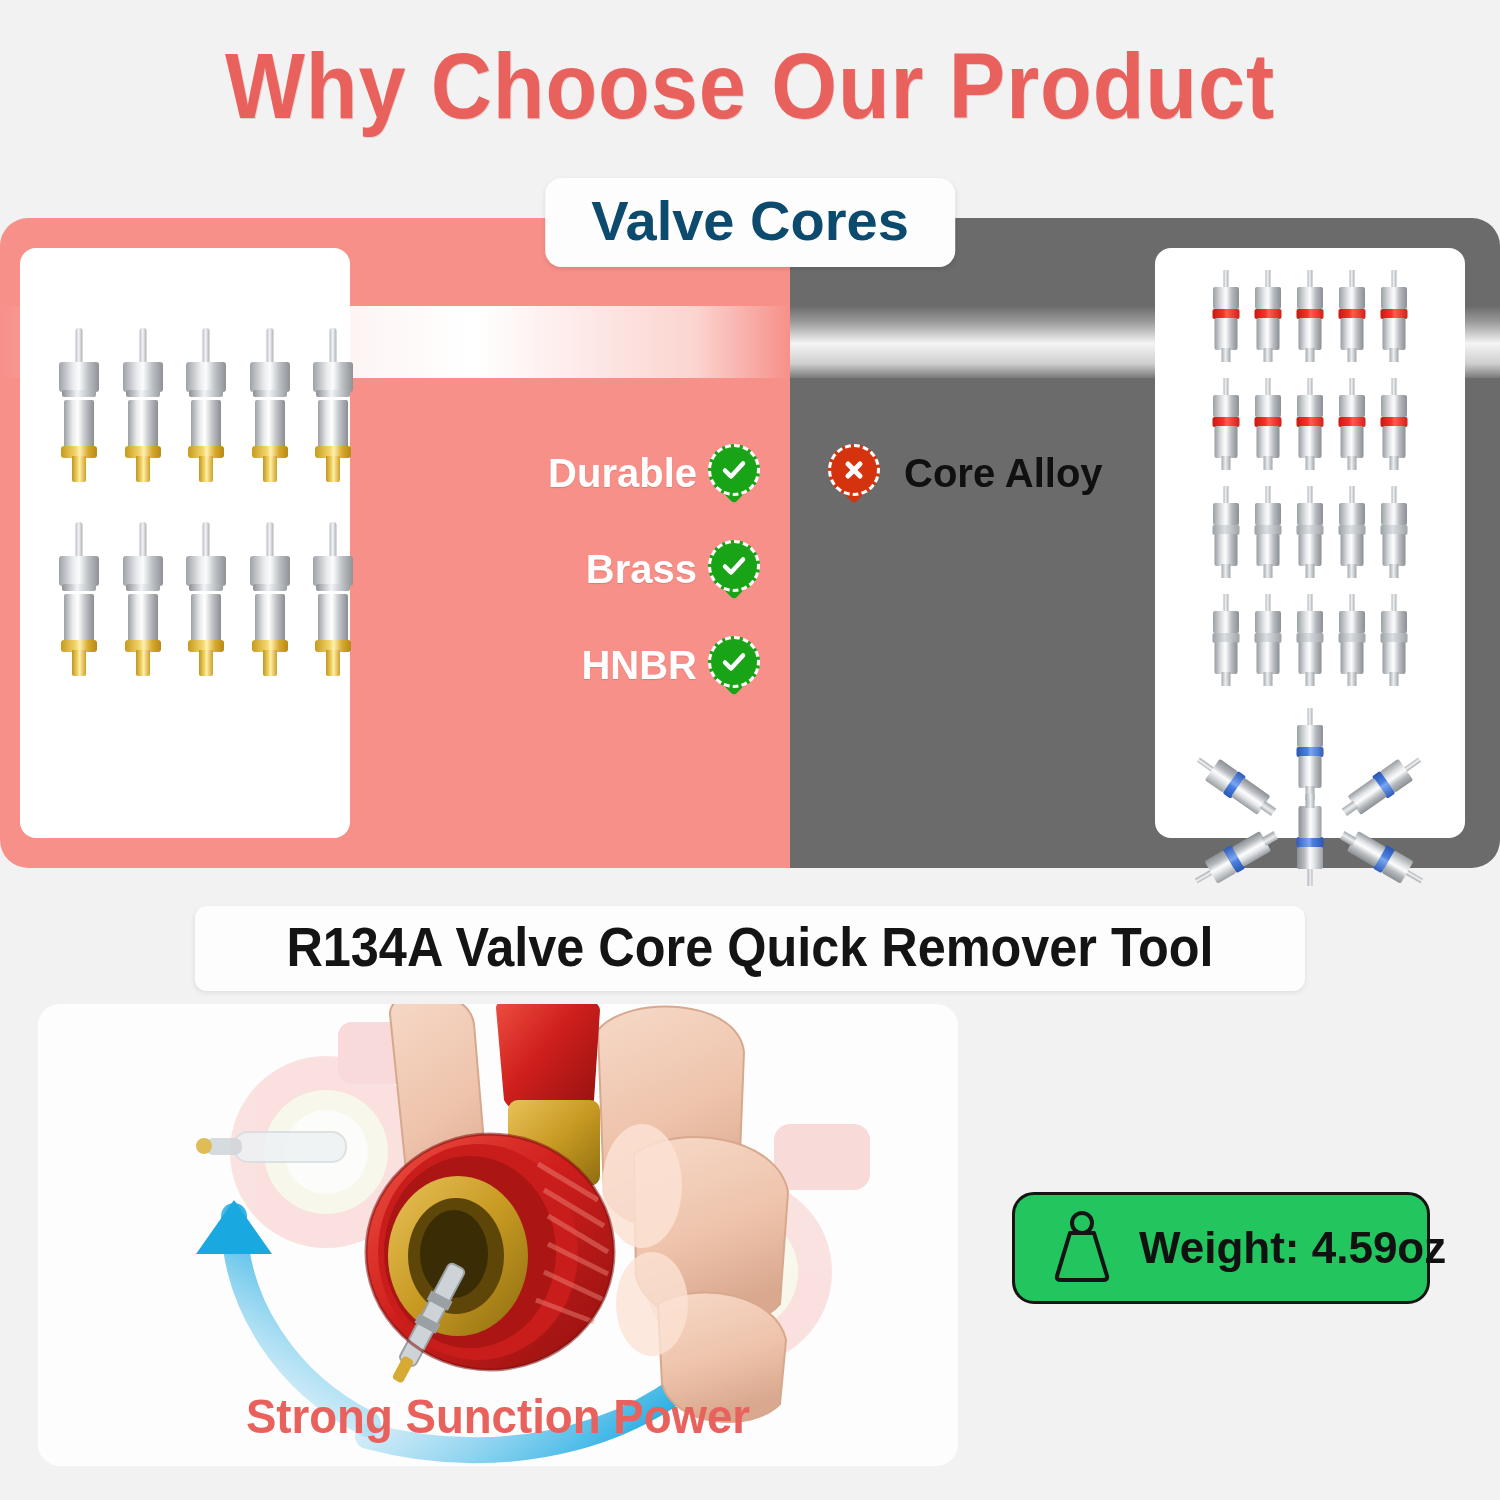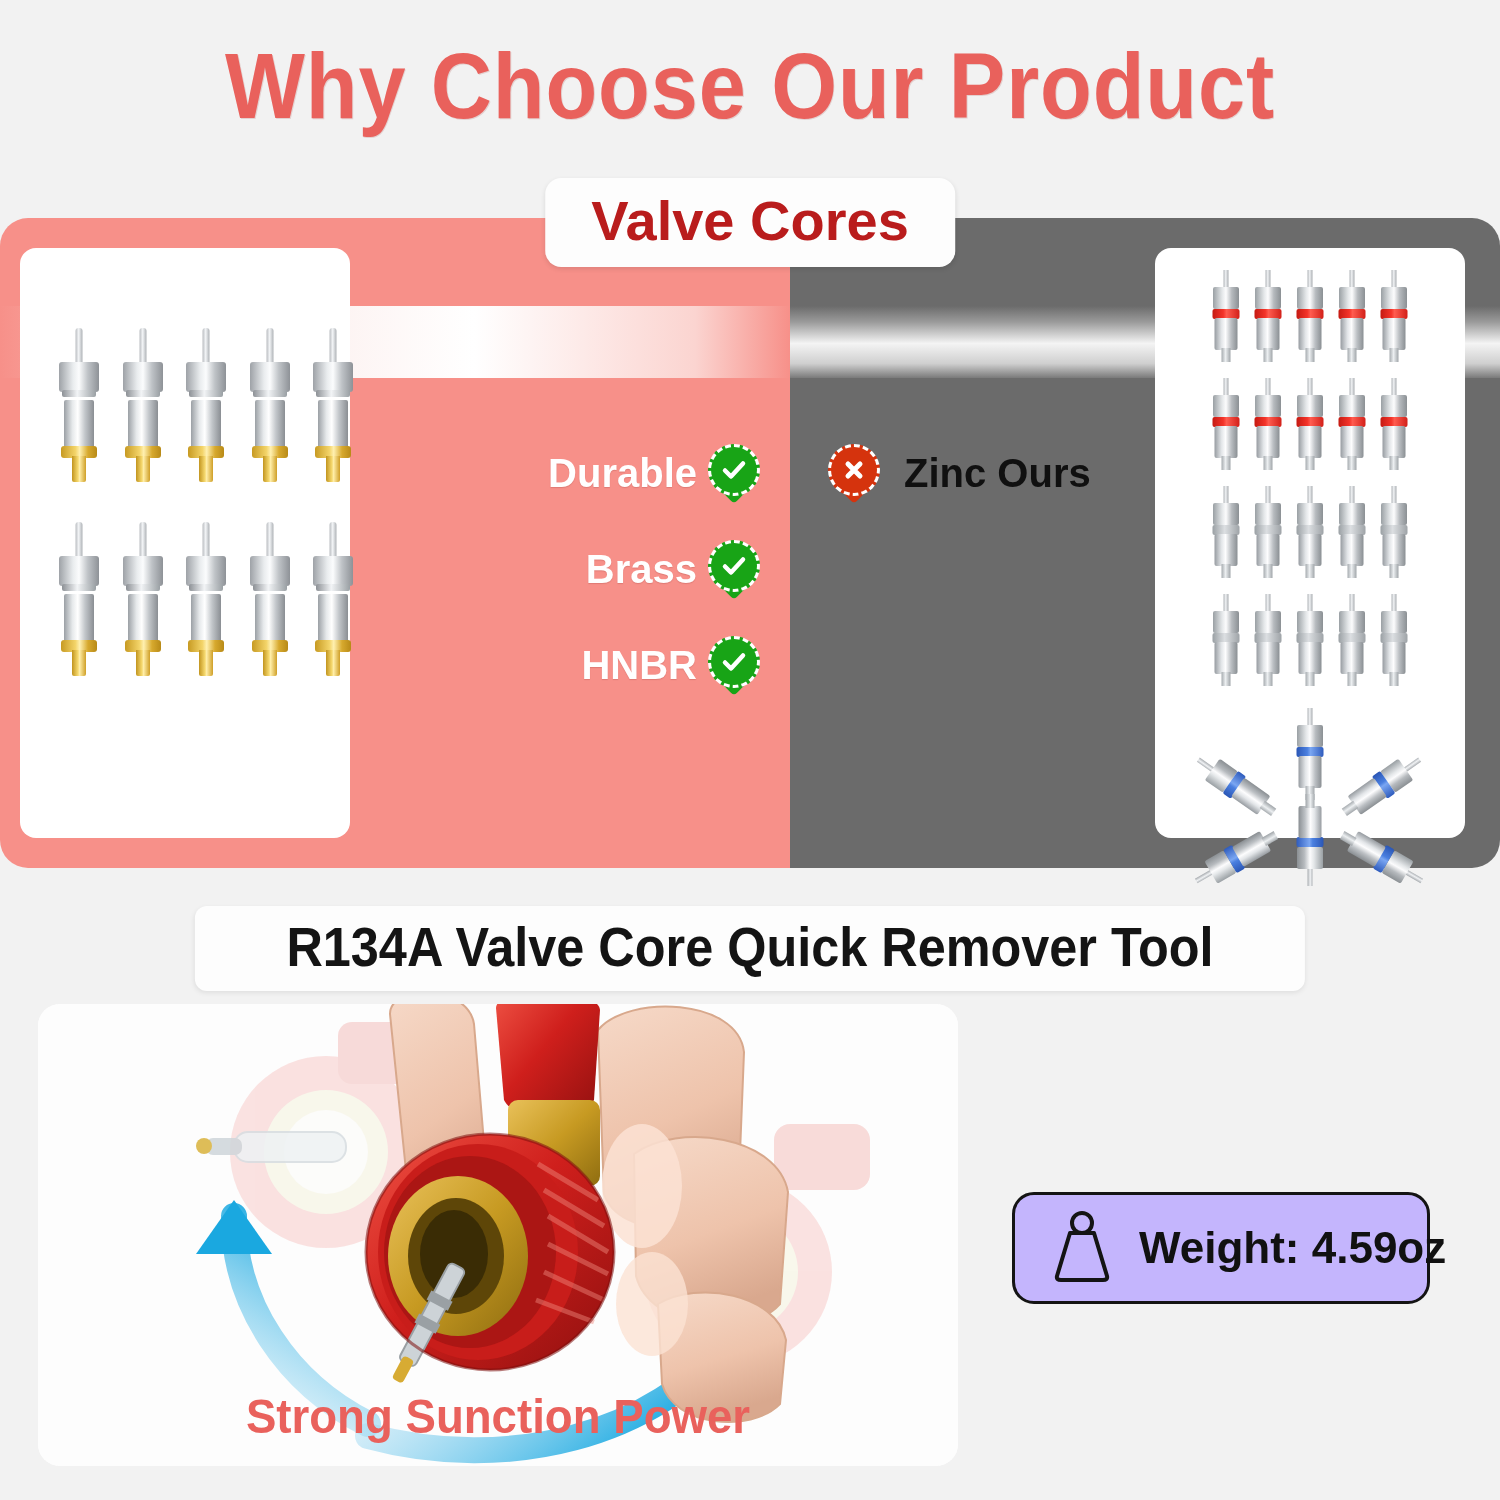--- a/index.html
+++ b/index.html
@@ -50,21 +50,21 @@
   .card-others {
     position: absolute; left: 1155px; top: 30px; width: 310px; height: 590px;
     background: #ffffff; border-radius: 16px;
   }
 
   
   .valve-badge {
     position: absolute; left: 50%; top: 178px; transform: translateX(-50%);
     background: #fdfdfd; border-radius: 16px;
     padding: 10px 46px 14px;
-    font-size: 56px; font-weight: bold; color: #b91c1c;
+    font-size: 56px; font-weight: bold; color: #0c4a6e;
     white-space: nowrap;
     box-shadow: 0 2px 5px rgba(0,0,0,.10);
     z-index: 6;
   }
 
   
   .band-ours {
     position: absolute; left: 0; top: 88px; width: 790px; height: 72px;
     background: linear-gradient(90deg, #f79089 0%, #f9a9a2 10%, #fdf3f2 42%, #ffffff 60%, #fbd4d0 88%, #f79089 100%);
     display: flex; align-items: center;
@@ -228,21 +228,21 @@
   .photo-caption {
     position: absolute; left: 0; bottom: 22px; width: 920px;
     text-align: center;
     font-size: 48px; font-weight: bold; color: #e9615c;
     transform: scaleX(0.95);
   }
 
   .weight-badge {
     position: absolute; left: 1012px; top: 1192px;
     width: 418px; height: 112px;
-    background: #c4b5fd;
+    background: #22c55e;
     border: 3px solid #141414;
     border-radius: 22px;
     display: flex; align-items: center; padding-left: 36px; gap: 26px;
   }
   .weight-badge .wtxt { font-size: 44px; font-weight: bold; color: #111; white-space: nowrap; }
 </style>
 </head>
 <body>
 
 <div class="page">
@@ -390,21 +390,21 @@
     <div class="others-list">
       <div class="others-row">
         <div class="pin no">
           <div class="tail"></div>
           <div class="circ">
             <svg width="24" height="24" viewBox="0 0 24 24">
                 <path d="M6 6 L18 18 M18 6 L6 18" stroke="#ffffff" stroke-width="5" stroke-linecap="round"></path>
               </svg>
           </div>
         </div>
-        <div class="txt">Zinc Ours</div>
+        <div class="txt">Core Alloy</div>
       </div>
     </div>
 
     <div class="card-others">
       <div class="vc-others">
         <div style="padding-top:22px">
           <div class="oc-row">
             <div class="oc red">
                 <div class="ost"></div>
                 <div class="ohd"></div>

